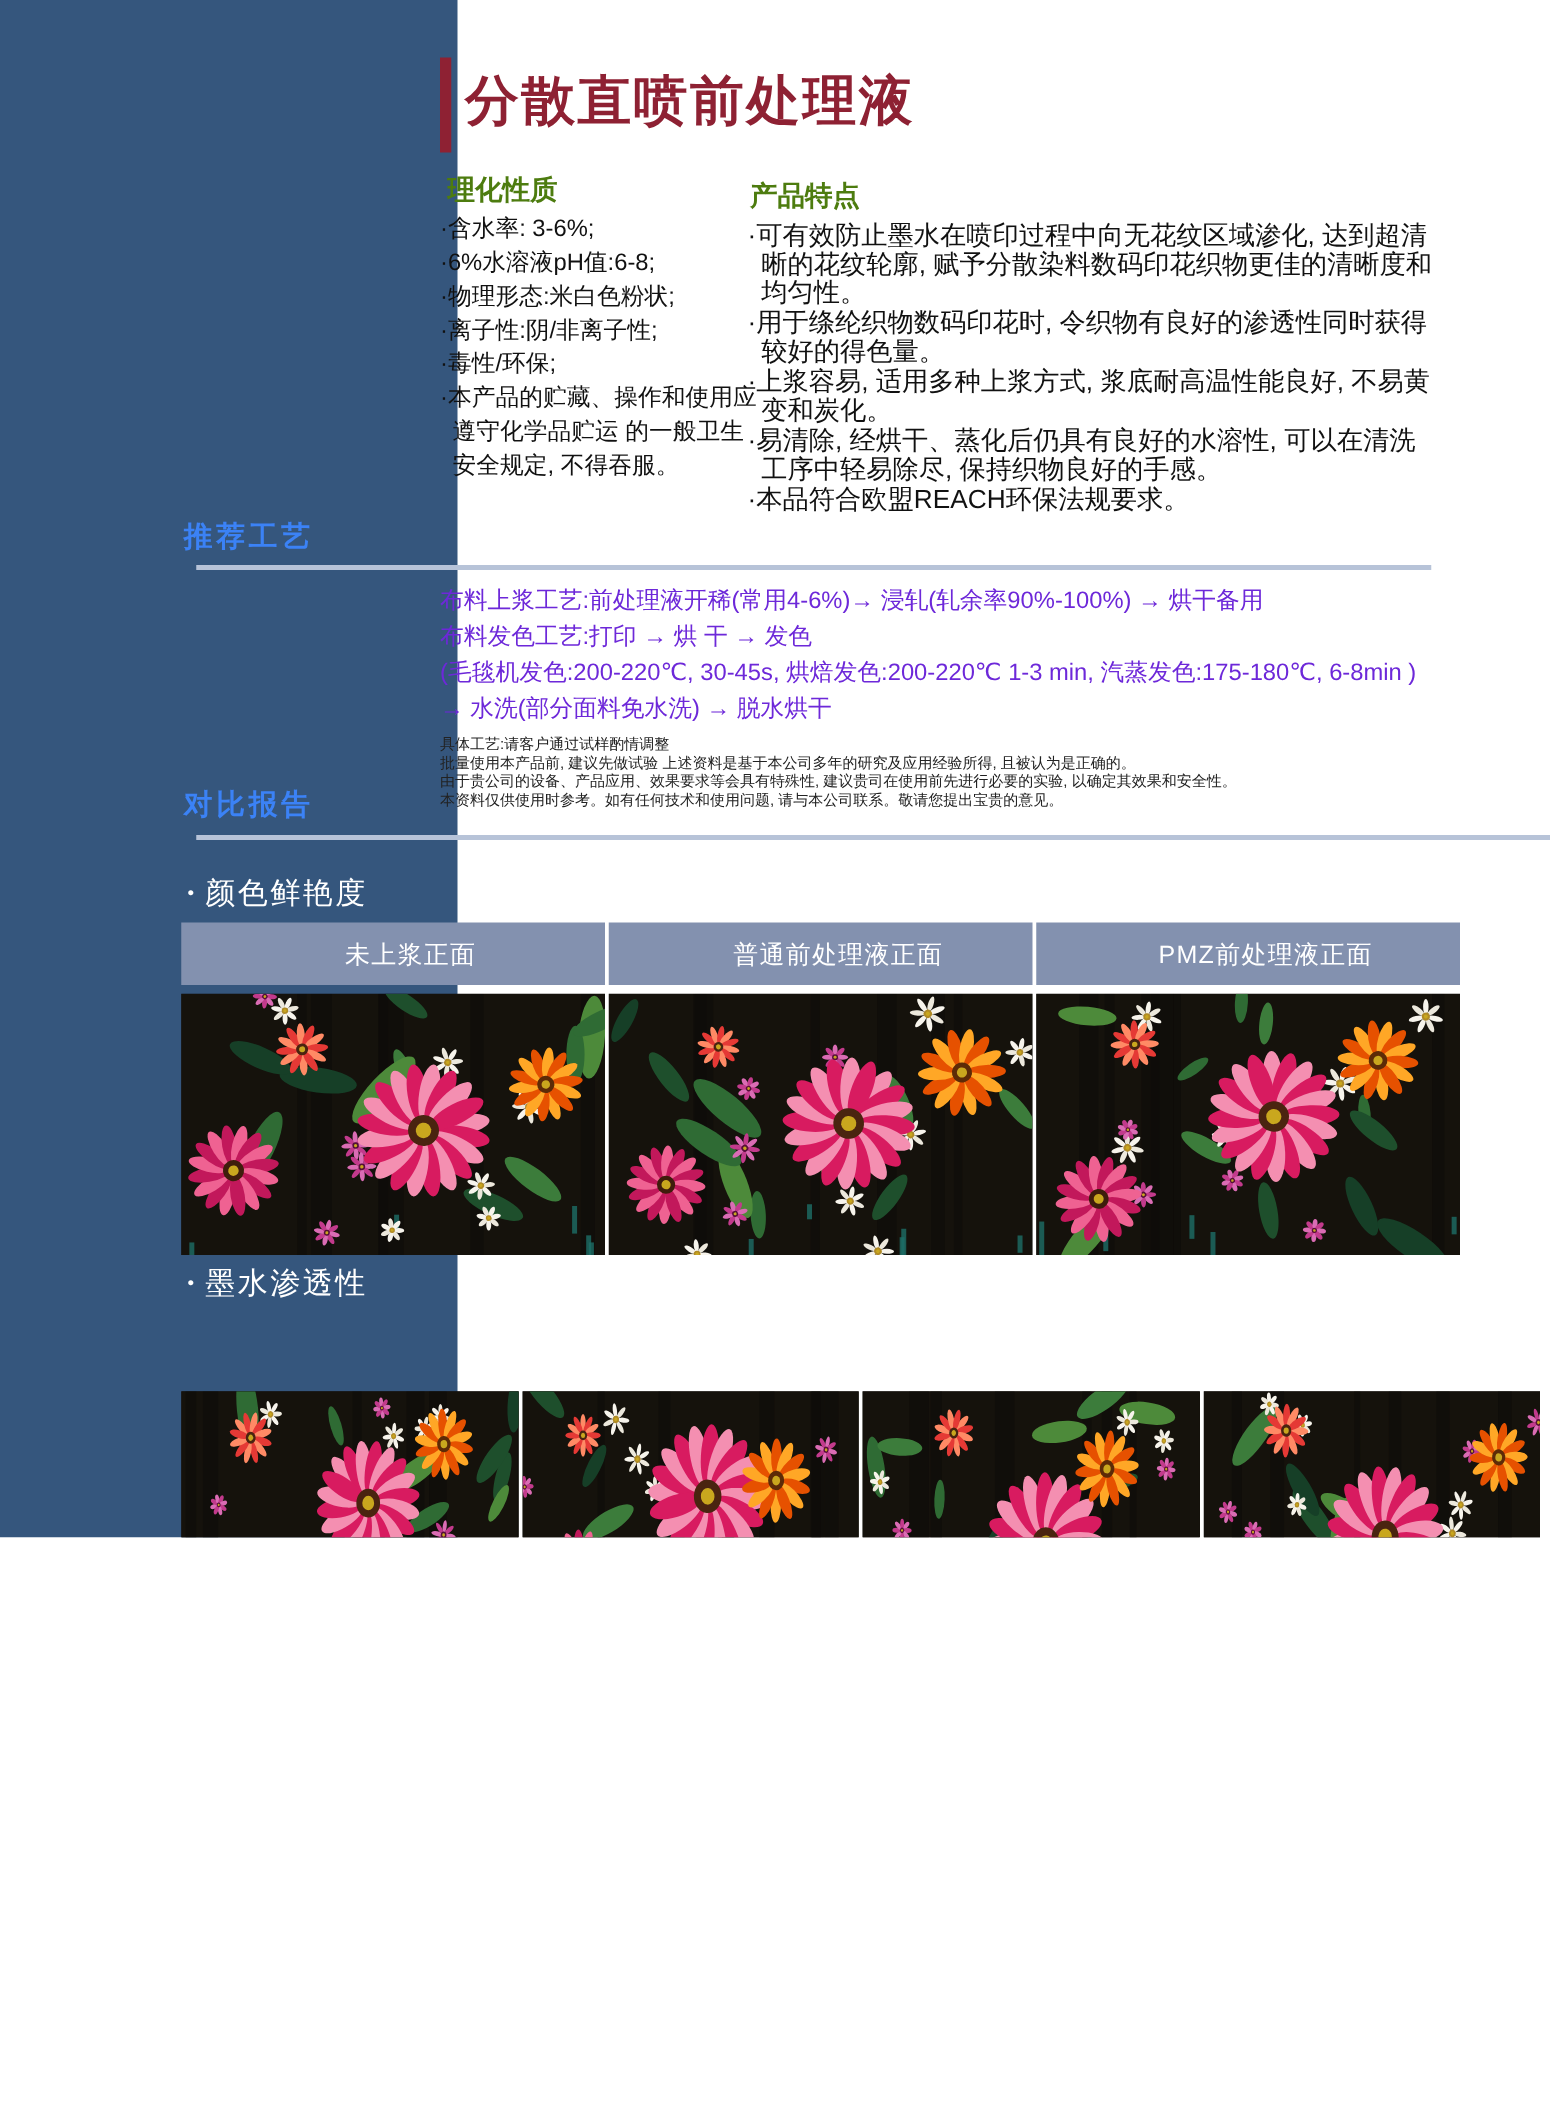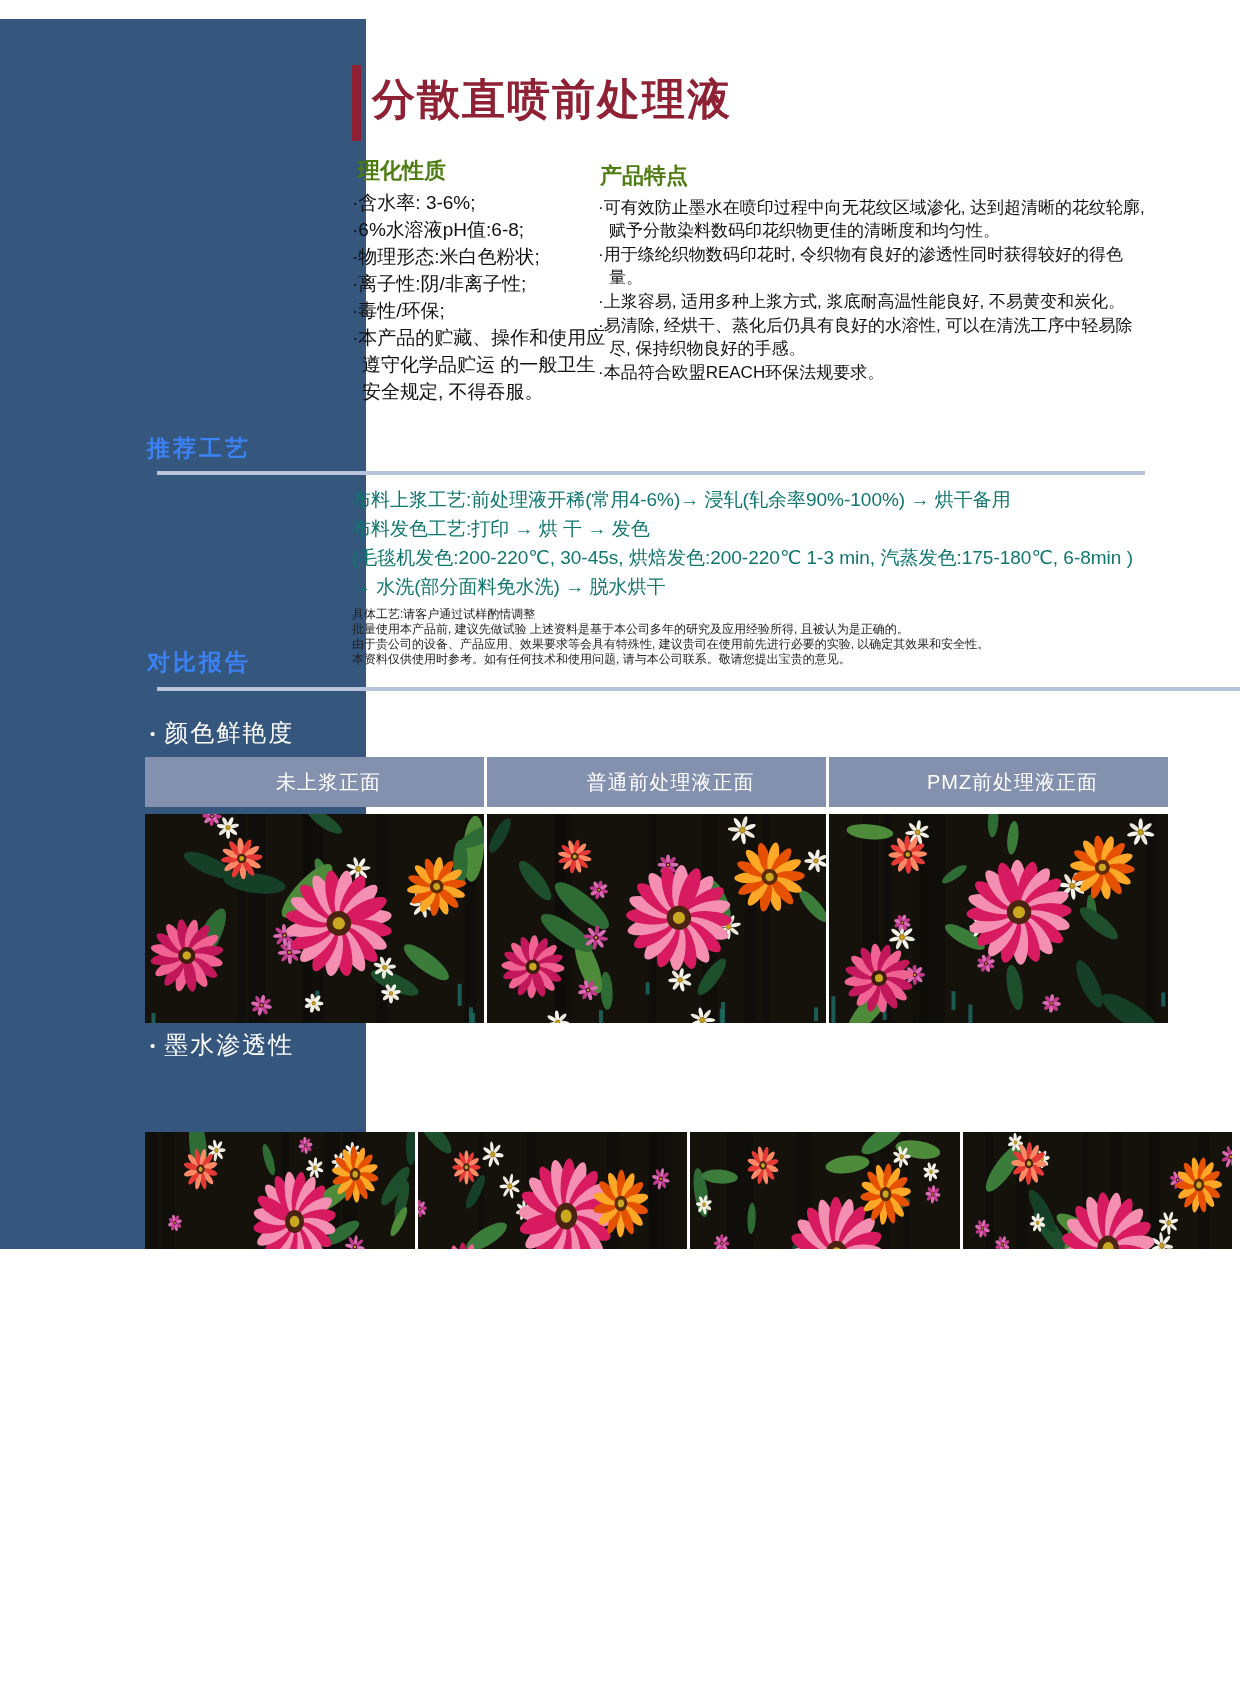--- a/index.html
+++ b/index.html
@@ -1,30 +1,30 @@
 <!DOCTYPE html>
 <html><head>
 <meta charset="utf-8">
 <style>
   html,body{margin:0;padding:0;background:#fff;}
   #page{position:relative;width:1240px;height:1230px;background:#fff;overflow:hidden;
-        font-family:"Liberation Sans","DejaVu Sans",sans-serif;color:#111;margin-top:19px;}
+        font-family:"Liberation Sans","DejaVu Sans",sans-serif;color:#111;}
   .abs{position:absolute;}
   #sidebar{left:0;top:0;width:366px;height:1683px;background:#35567d;}
   #footer-bar{left:366px;top:1660px;width:874px;height:23px;background:#26476d;}
   #title-accent{left:352px;top:46px;width:9px;height:76px;background:#8e2133;}
   #page-title{left:372px;top:52px;font-size:43px;font-weight:bold;color:#8e2133;letter-spacing:2px;white-space:nowrap;}
   .col-heading{font-size:22px;font-weight:bold;color:#4d7c0f;}
   #props-list{left:352px;top:170px;width:254px;font-size:19px;line-height:27px;}
   #props-list .li{padding-left:10px;text-indent:-10px;}
-  #features-list{left:598px;top:177px;width:548px;font-size:17px;line-height:23px;}
+  #features-list{left:598px;top:177px;width:548px;font-size:21px;line-height:23px;}
   #features-list .li{padding-left:11px;text-indent:-11px;margin-bottom:1px;}
   .side-label{font-size:23px;font-weight:bold;color:#3b82f6;letter-spacing:3px;}
   .divider{height:4px;background:#b7c3d8;}
-  #process-lines{left:352px;top:466px;width:800px;font-size:19px;line-height:29px;color:#0f766e;}
+  #process-lines{left:352px;top:466px;width:800px;font-size:19px;line-height:29px;color:#6d28d9;}
   #process-notes{left:352px;top:588px;width:800px;font-size:12px;line-height:15px;color:#222;}
   .bullet-heading{color:#fff;font-size:24px;letter-spacing:2px;display:flex;align-items:center;}
   .bullet-heading .dot{font-size:15px;margin-right:7px;}
   .band{display:flex;gap:3px;height:50px;}
   .band .cell{flex:1;background:#8391af;color:#fff;font-size:20px;letter-spacing:1px;
               display:flex;align-items:center;justify-content:center;padding-left:28px;}
   .imgrow{display:flex;gap:3px;}
   .imgrow .panel{flex:1;overflow:hidden;background:#15120c;}
   .panel svg, .photo svg{display:block;width:100%;height:100%;}
   .sliver{flex:0 0 8px;}

